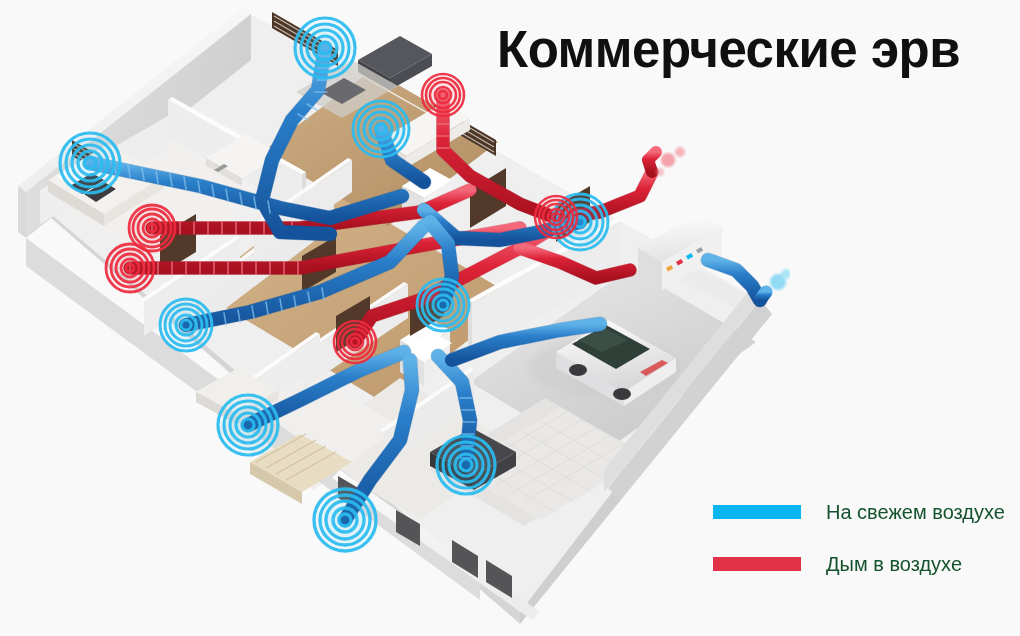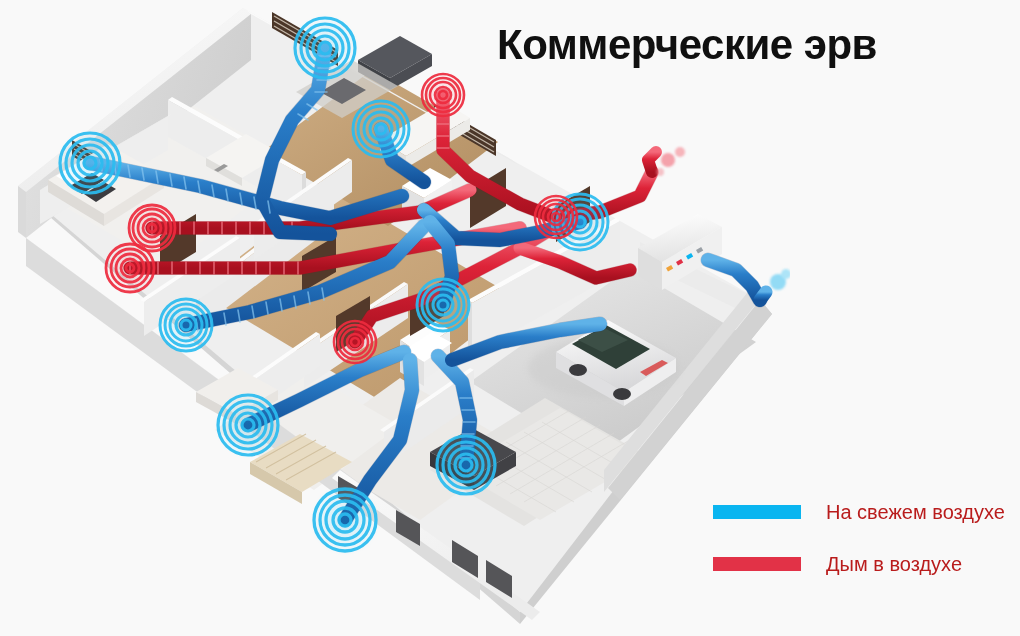--- a/index.html
+++ b/index.html
@@ -7,31 +7,31 @@
     width:1020px;height:636px;overflow:hidden;
     background:#f9f9f9;
     font-family:"Liberation Sans","DejaVu Sans",sans-serif;
     position:relative;
   }
   #stage{position:absolute;inset:0;}
 
   
   #title{
     position:absolute;left:497px;top:22px;
-    font-size:42px;font-weight:bold;letter-spacing:-0.5px;
+    font-size:51px;font-weight:bold;letter-spacing:-0.5px;
     color:#101010;white-space:nowrap;line-height:1.08;
   }
 
   
   #legend{position:absolute;left:713px;top:498px;}
   .legend-row{display:flex;align-items:center;height:28px;margin-bottom:24px;}
   .legend-row:last-child{margin-bottom:7px;}
   .legend-swatch{width:88px;height:14px;flex:0 0 auto;}
   .legend-label{
-    margin-left:25px;font-size:20px;color:#b91c1c;white-space:nowrap;
+    margin-left:25px;font-size:20px;color:#14532d;white-space:nowrap;
   }
 
   
   #scene{position:absolute;left:0;top:0;width:790px;height:636px;}
   #scene svg{display:block;}
 </style>
 </head>
 <body style="background: rgb(249, 249, 249);">
 
 <div id="stage">

